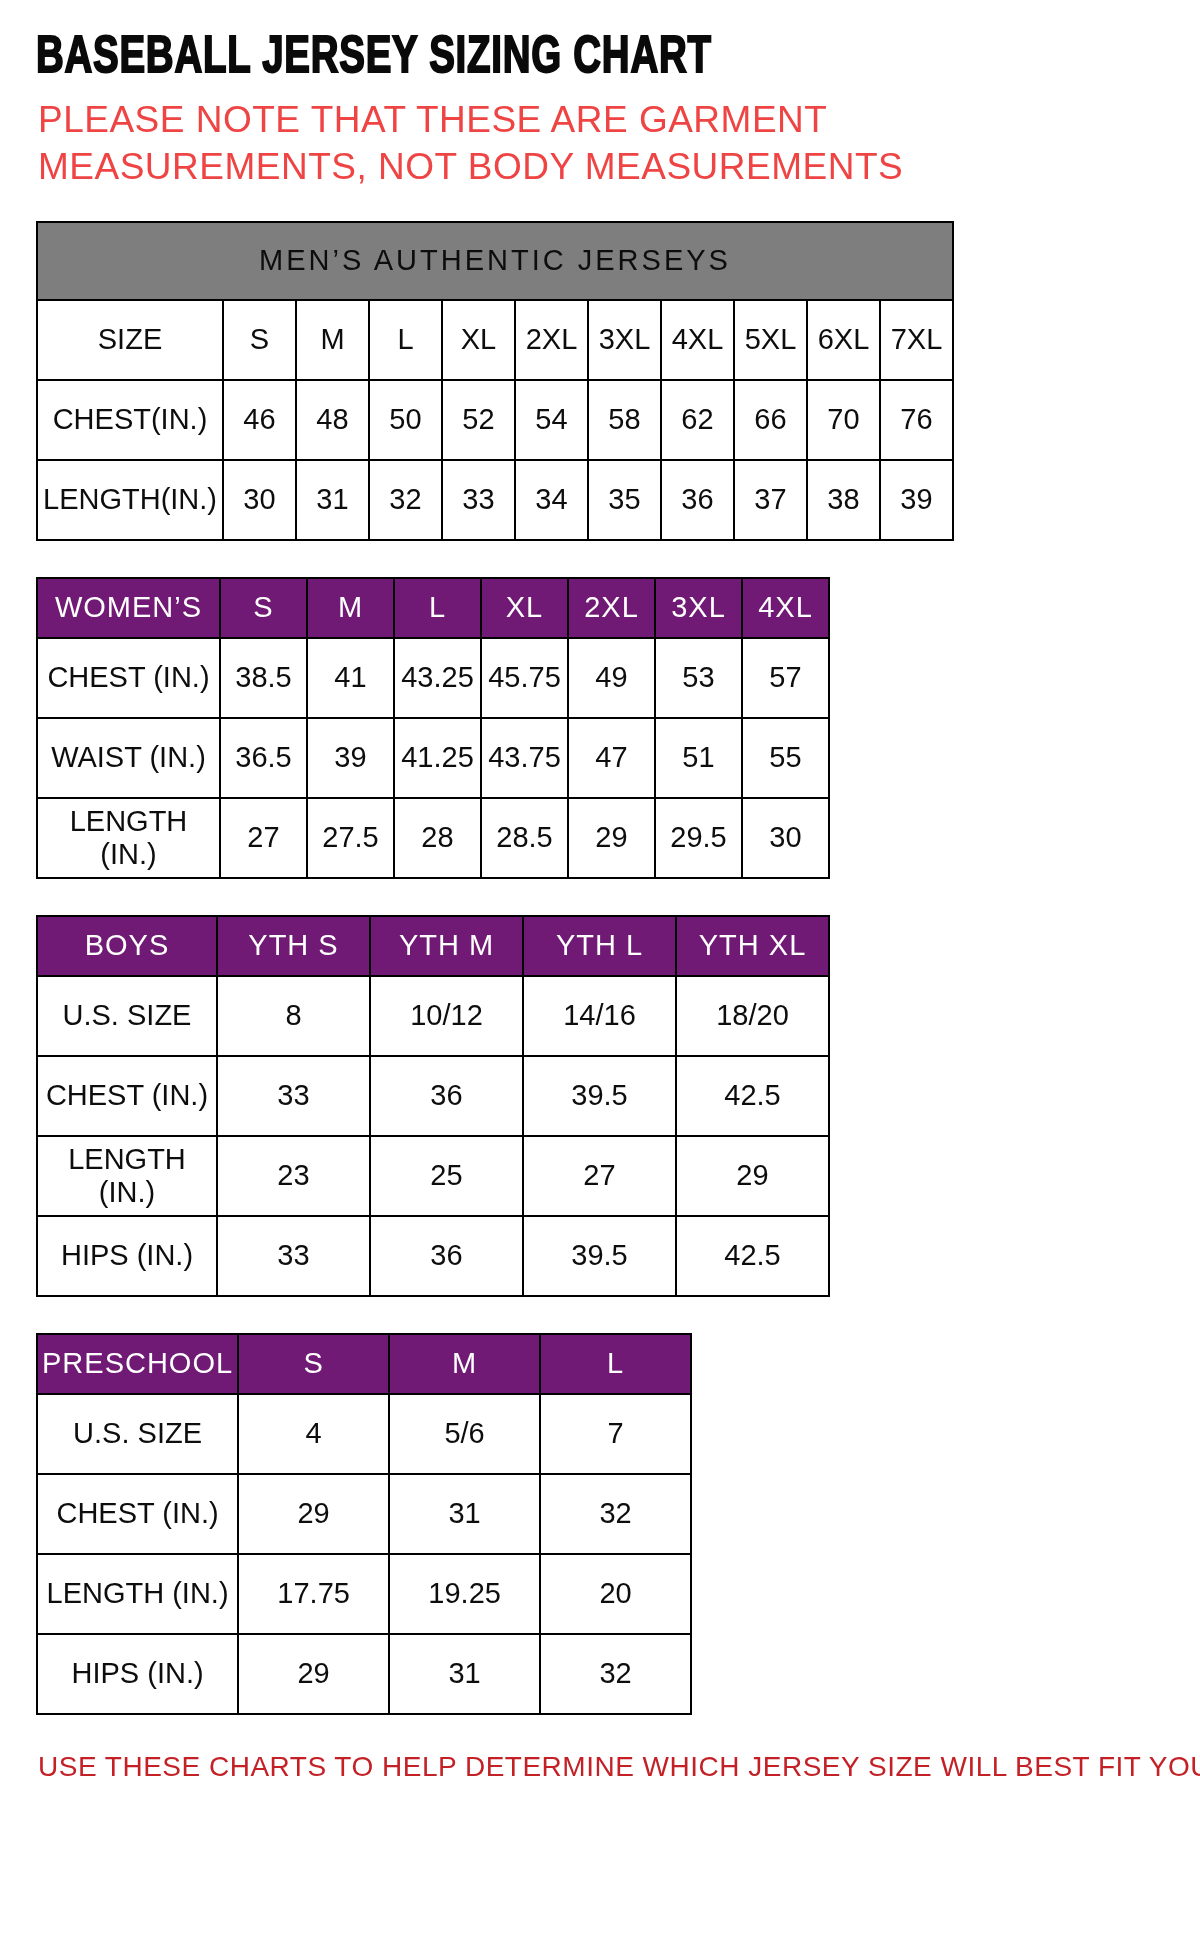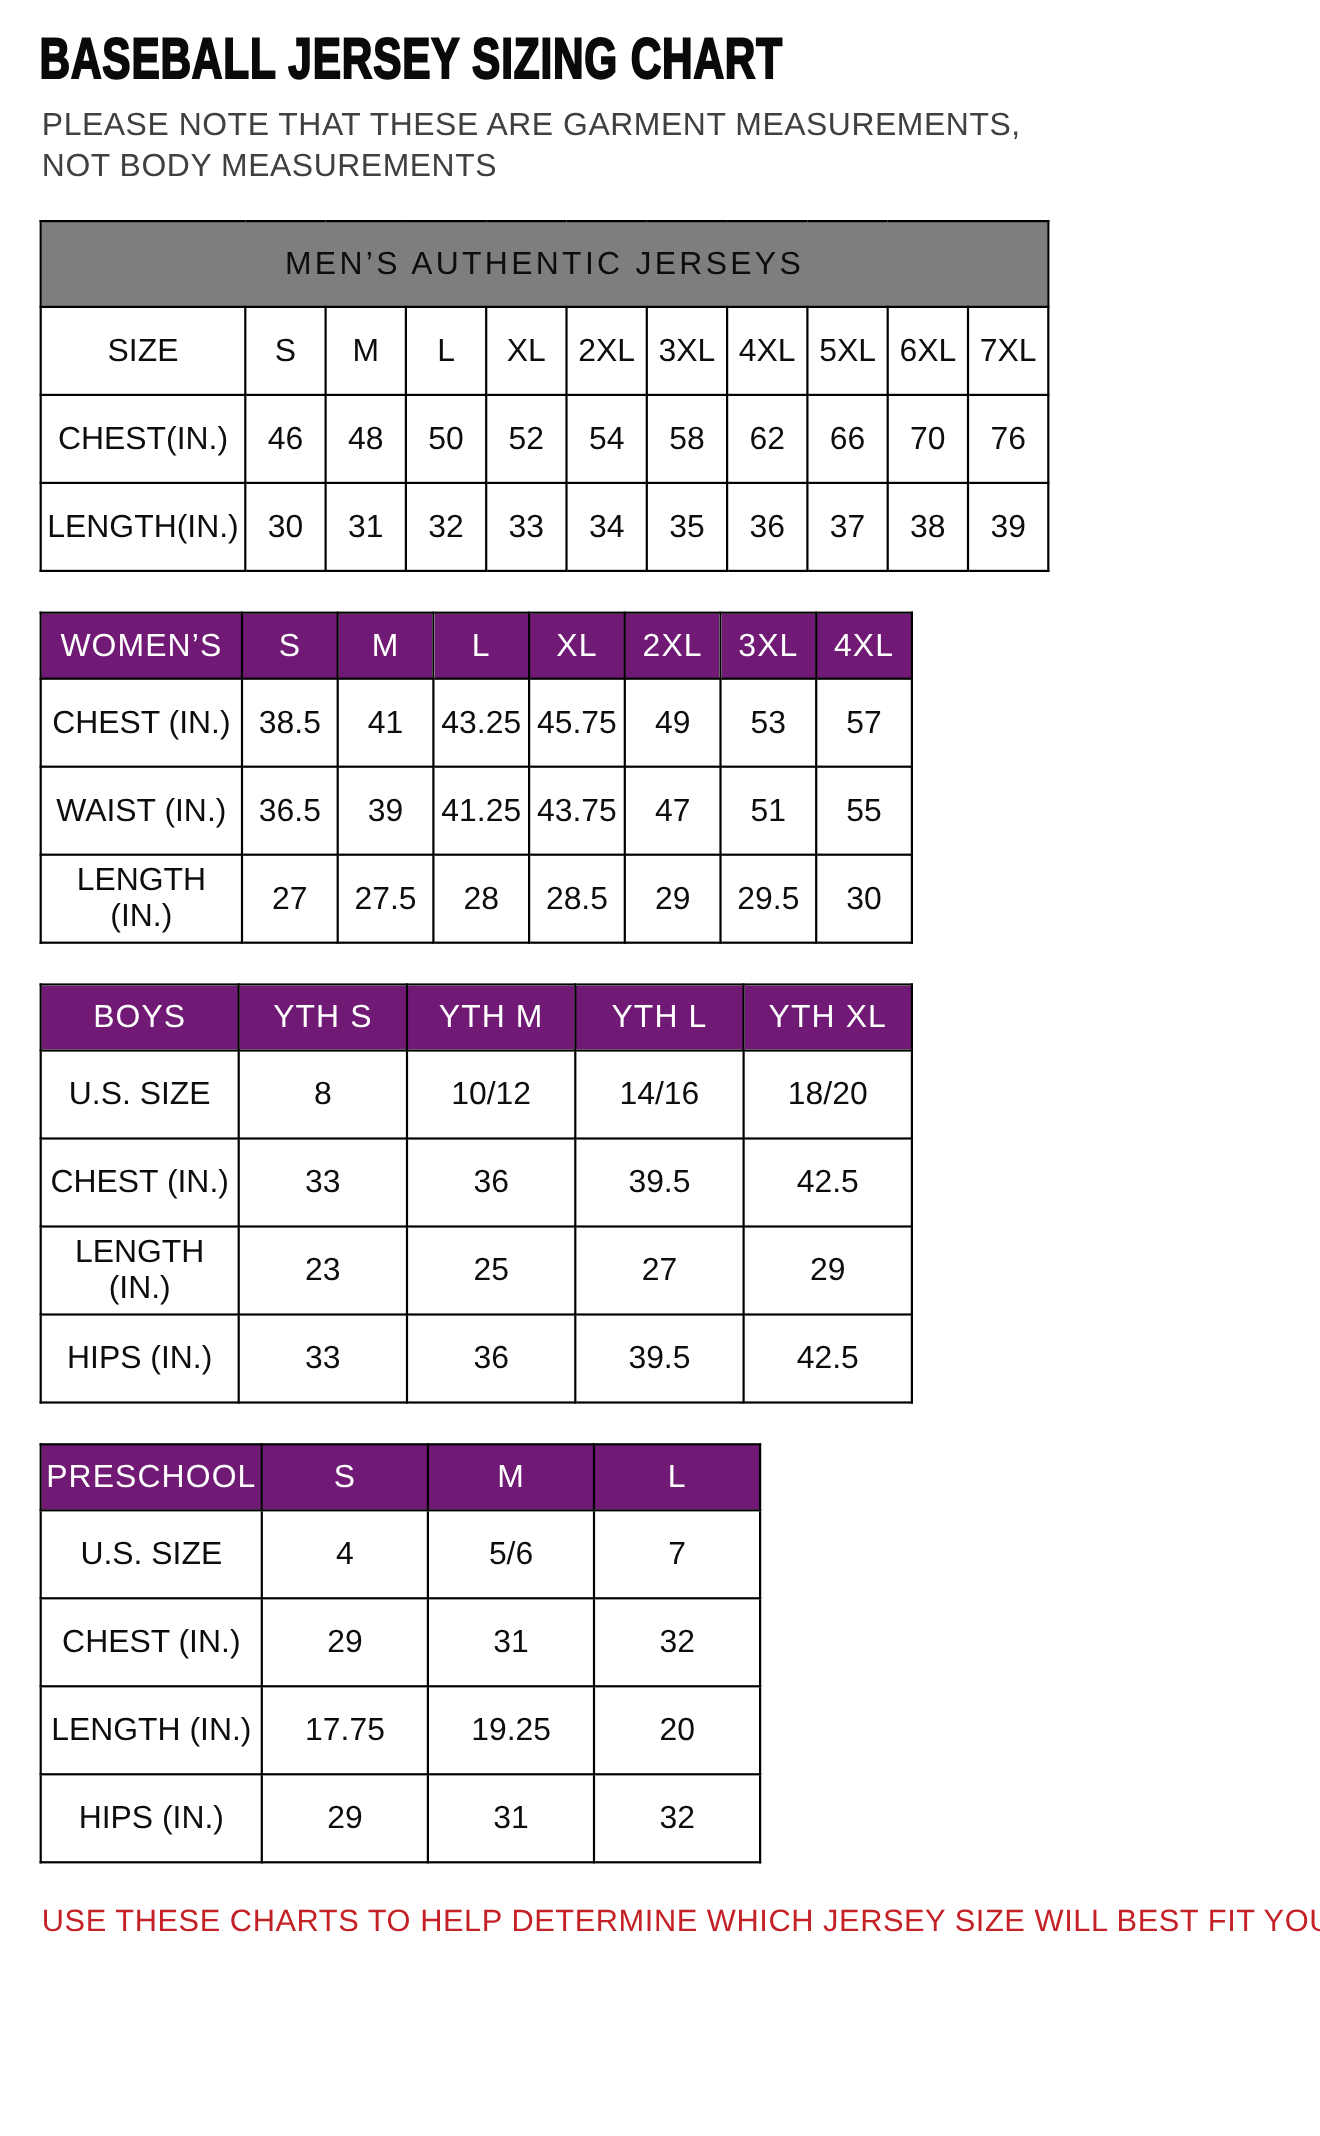--- a/index.html
+++ b/index.html
@@ -18,22 +18,22 @@
     color: #0a0a0a;
     letter-spacing: 1px;
     white-space: nowrap;
     transform: scaleX(0.74);
     transform-origin: left center;
     -webkit-text-stroke: 2px #0a0a0a;
   }
   .note {
     margin: 0 0 30px 2px;
     max-width: 905px;
-    color: #404040;
-    font-size: 29px;
+    color: #ef4444;
+    font-size: 37px;
     line-height: 1.28;
     letter-spacing: 0.5px;
   }
   table.tbl {
     border-collapse: collapse;
     table-layout: fixed;
     margin: 0 0 36px 0;
   }
   table.tbl th, table.tbl td {
     border: 2px solid #000000;

